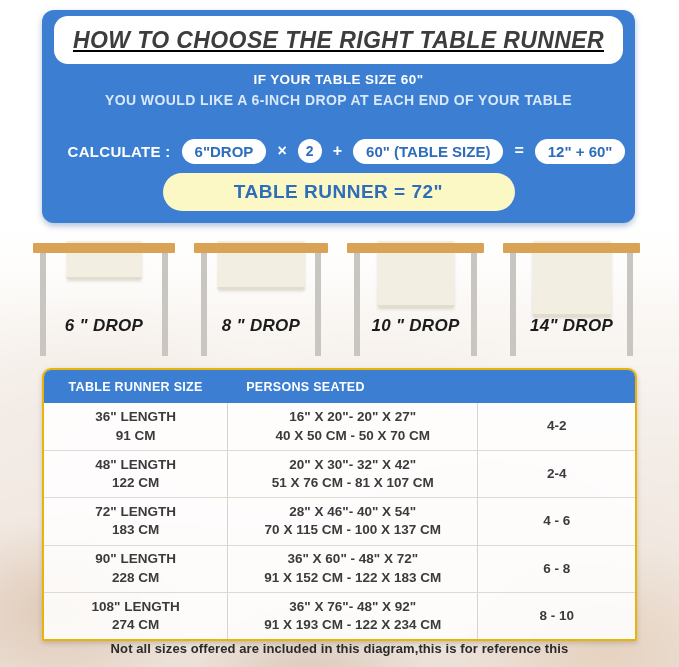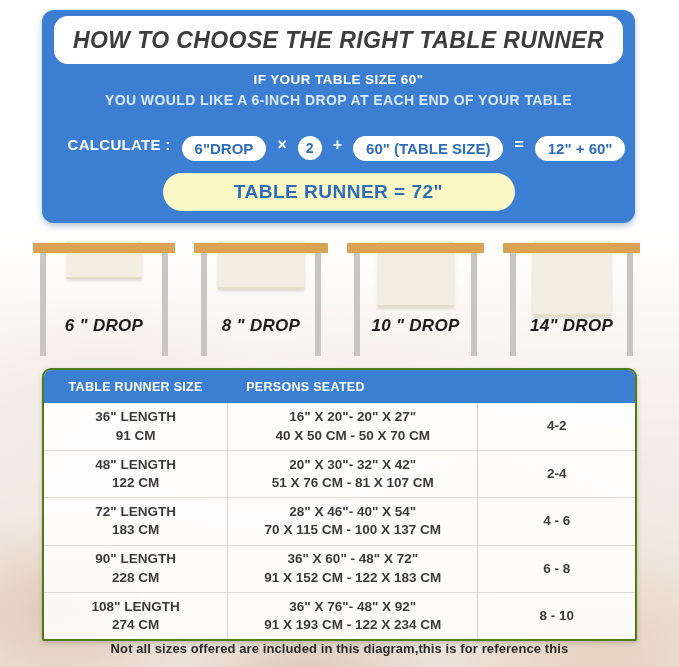--- a/index.html
+++ b/index.html
@@ -30,33 +30,33 @@
 
   
   .blue-panel {
     position:absolute; left:42px; top:10px; width:593px; height:213px;
     background:#3b7ed2; border-radius:12px;
     box-shadow:0 3px 6px rgba(40,80,140,0.35);
   }
   .title-box {
     position:absolute; left:12px; right:12px; top:6px; height:48px;
     background:#ffffff; border-radius:14px;
-    display:flex; align-items:center; justify-content:center;
+    display:flex; align-items:center; justify-content:center;text-decoration:underline;
   }
   .title-box span {
     font-size:23px; font-weight:800; font-style:italic; color:#3d3d3d;
     letter-spacing:0.4px; white-space:nowrap;
   }
   .intro { position:absolute; left:0; right:0; top:62px; text-align:center; }
   .intro .line1 { color:#ffffff; font-weight:700; font-size:13.5px; letter-spacing:0.4px; }
   .intro .line2 { color:#d9e9fb; font-weight:700; font-size:14px; letter-spacing:0.4px; margin-top:5px; }
 
   .formula-row {
     position:absolute; left:16px; right:0; top:126px; height:30px;
-    display:flex; align-items:flex-start; justify-content:center; gap:11px;
+    display:flex; align-items:center; justify-content:center; gap:11px;
   }
   .calc-label { color:#ffffff; font-weight:800; font-size:15px; letter-spacing:0.3px; }
   .pill {
     background:#ffffff; border-radius:16px; padding:4px 13px;
     color:#2e6db9; font-weight:800; font-size:15px; white-space:nowrap;
   }
   .op { color:#ffffff; font-weight:800; font-size:16px; }
   .circle-2 {
     width:24px; height:24px; border-radius:50%; background:#ffffff;
     display:flex; align-items:center; justify-content:center;
@@ -96,21 +96,21 @@
   .diagram:nth-child(4) .runner { width:78px; height:75px; }
   .drop-label {
     position:absolute; left:0; right:0; top:76px; text-align:center;
     font-weight:800; font-style:italic; font-size:17px; color:#1c1c1c;
     letter-spacing:0.3px;
   }
 
   
   .size-table {
     position:absolute; left:42px; top:368px; width:595px;
-    border:2px solid #4d7c0f; border-radius:9px 9px 2px 2px; overflow:hidden;
+    border:2px solid #eab308; border-radius:9px 9px 2px 2px; overflow:hidden;
     box-shadow:0 2px 5px rgba(80,70,60,0.25);
   }
   .thead {
     display:flex; background:#3b7ed2; height:33px; align-items:center;
   }
   .thead .hcell {
     color:#ffffff; font-weight:800; font-size:12.5px; letter-spacing:0.3px;
     text-align:center;
   }
   .col1 { width:31%; } .col2 { width:42.5%; } .col3 { width:26.5%; }

